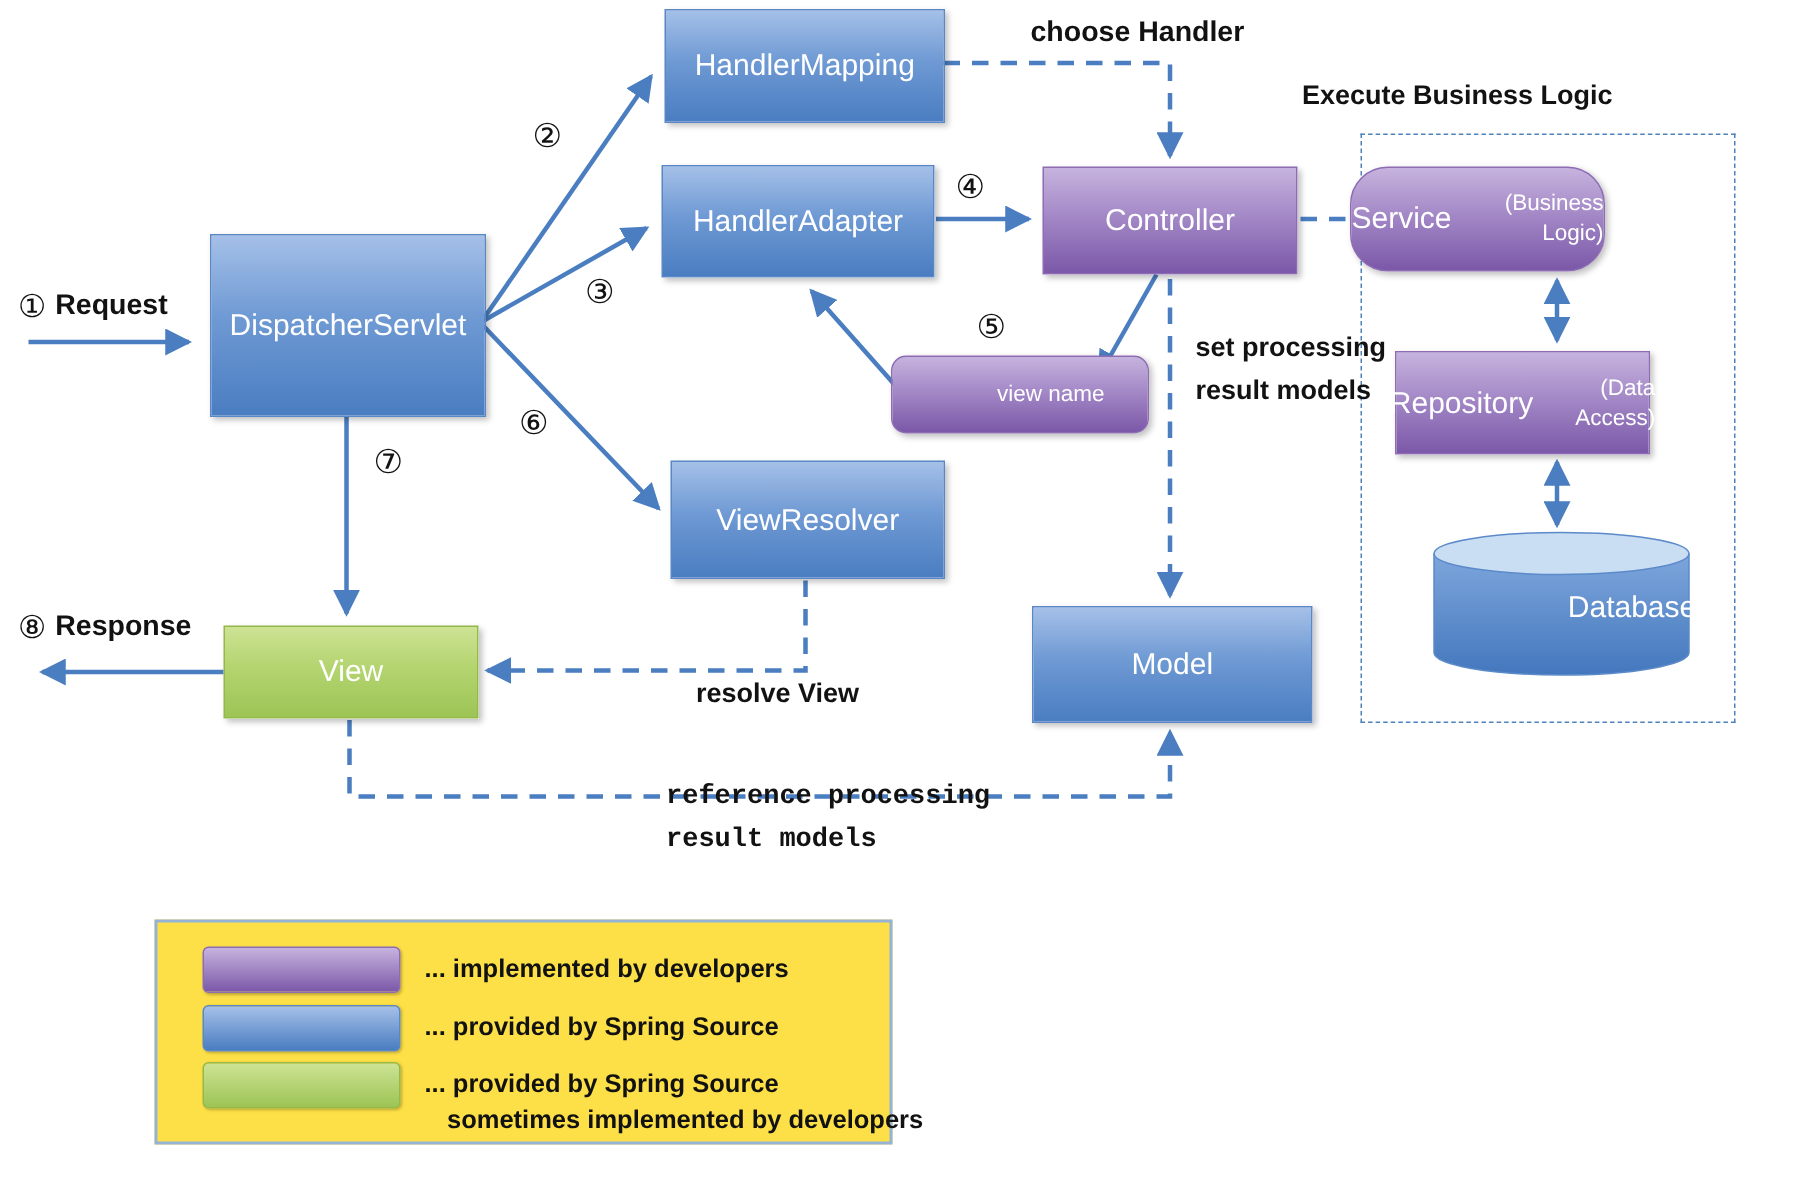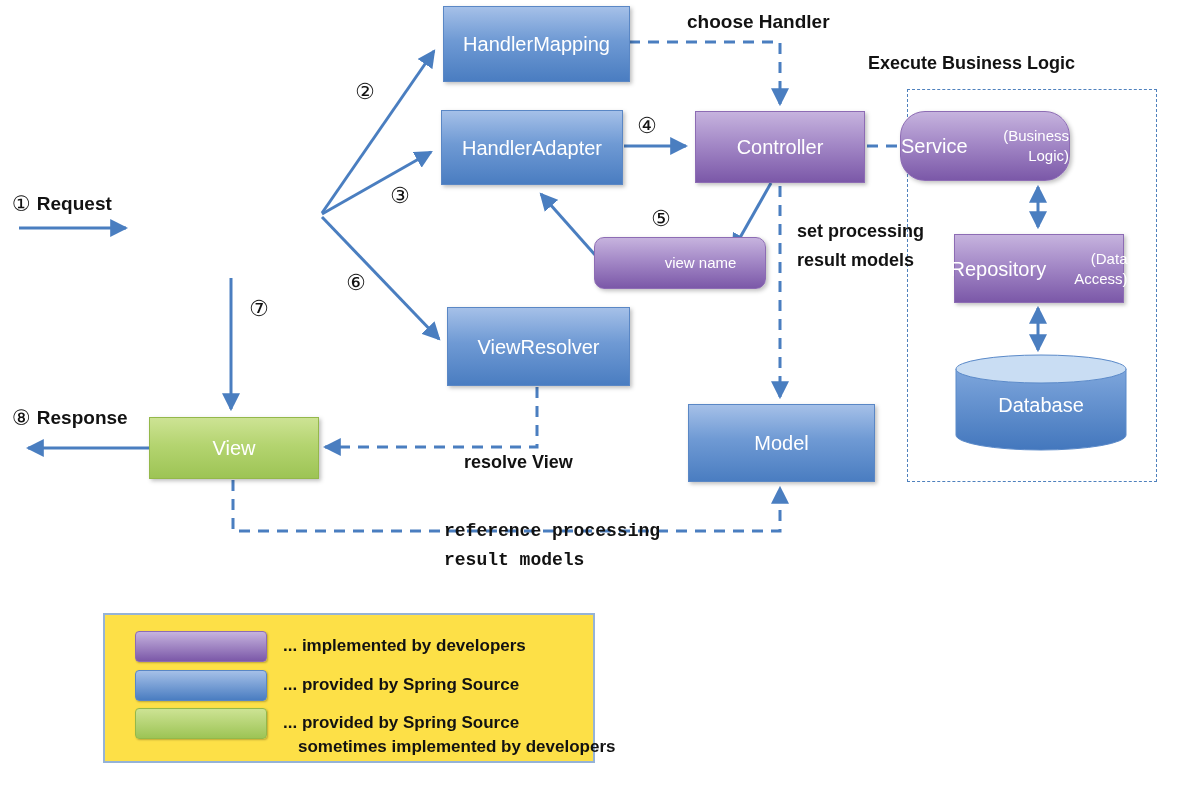--- a/index.html
+++ b/index.html
@@ -19,21 +19,21 @@
 
   .label{position:absolute;color:#121212;font-size:18px;font-weight:600;white-space:nowrap;}
   .label .line{display:block;line-height:29px;}
   .steprow{display:flex;align-items:center;gap:6px;font-size:19px;}
   .stepchar{font-family:"DejaVu Sans",sans-serif;font-size:21px;font-weight:400;}
   .step{position:absolute;color:#121212;font-family:"DejaVu Sans",sans-serif;font-size:22px;line-height:24px;}
 
   .dashedbox{position:absolute;border:1.5px dashed #4f81bd;}
 
   #cylinder-wrap{position:absolute;left:955px;top:354px;width:172px;height:97px;}
-  #database-label{position:absolute;left:955px;top:394px;width:172px;text-align:center;color:#fff;font-size:20px;}
+  #database-label{position:absolute;left:955px;top:394px;width:172px;text-align:center;color:#fff;font-size:20px;padding-left:47px;}
 
   #legend{position:absolute;left:103px;top:613px;width:488px;height:146px;border:2px solid #95b3d7;background:#fde047;}
   .legend-row{position:absolute;left:30px;display:flex;align-items:flex-start;gap:16px;}
   .swatch{width:130px;height:29px;border-radius:4px;box-shadow:1px 1px 2px rgba(0,0,0,0.25);flex:0 0 auto;}
   .sw-purple{background:linear-gradient(to bottom,#c6b3de,#7b58a8);border:1px solid #8d6cb4;}
   .sw-blue{background:linear-gradient(to bottom,#a5c0e8,#4a7dc1);border:1px solid #5a87c5;}
   .sw-green{background:linear-gradient(to bottom,#cde394,#9dc455);border:1px solid #94b84a;}
   .legend-text{font-size:17px;font-weight:600;color:#121212;line-height:29px;white-space:nowrap;}
   .legend-text .l2{display:block;line-height:24px;padding-left:15px;margin-top:-2px;}
 </style>
@@ -71,20 +71,24 @@
       <g stroke-dasharray="11 8">
         <path d="M629,42 L780,42 L780,104" marker-end="url(#ah)"></path>
         <path d="M867,146 L946,146" marker-end="url(#ah)"></path>
         <path d="M780,186 L780,397" marker-end="url(#ah)"></path>
         <path d="M537,387 L537,447 L325,447" marker-end="url(#ah)"></path>
         <path d="M233,480 L233,531 L780,531 L780,488" marker-end="url(#ah)"></path>
       </g>
     </g>
   </svg>
 
+  <div class="box blue" style="left:140px;top:156px;width:182px;height:120px;">
+    <span>Dispatcher</span>
+    <span>Servlet</span>
+  </div>
 
   <div class="box blue" style="left:443px;top:6px;width:185px;height:74px;">
     <span>Handler</span>
     <span>Mapping</span>
   </div>
 
   <div class="box blue" style="left:441px;top:110px;width:180px;height:73px;">
     <span>Handler</span>
     <span>Adapter</span>
   </div>
@@ -108,21 +112,21 @@
 
   <div class="box blue" style="left:688px;top:404px;width:185px;height:76px;">
     <span>Model</span>
   </div>
 
   <div class="box purple" style="left:900px;top:111px;width:168px;height:68px;border-radius:25px;">
     <span>Service</span>
     <span class="sub">(Business Logic)</span>
   </div>
 
-  <div class="box purple" style="left:954px;top:234px;width:168px;height:67px;gap:28px;">
+  <div class="box purple" style="left:930px;top:234px;width:168px;height:67px;gap:28px;">
     <span>Repository</span>
     <span class="sub">(Data Access)</span>
   </div>
 
   <div id="cylinder-wrap">
     <svg width="172" height="97" viewBox="0 0 172 97">
       <path d="M1,15 L1,81 A85,15 0 0 0 171,81 L171,15" fill="url(#cylGrad)" stroke="#5b8ac9" stroke-width="1"></path>
       <ellipse cx="86" cy="15" rx="85" ry="14" fill="#c9ddf3" stroke="#5b8ac9" stroke-width="1"></ellipse>
     </svg>
   </div>

